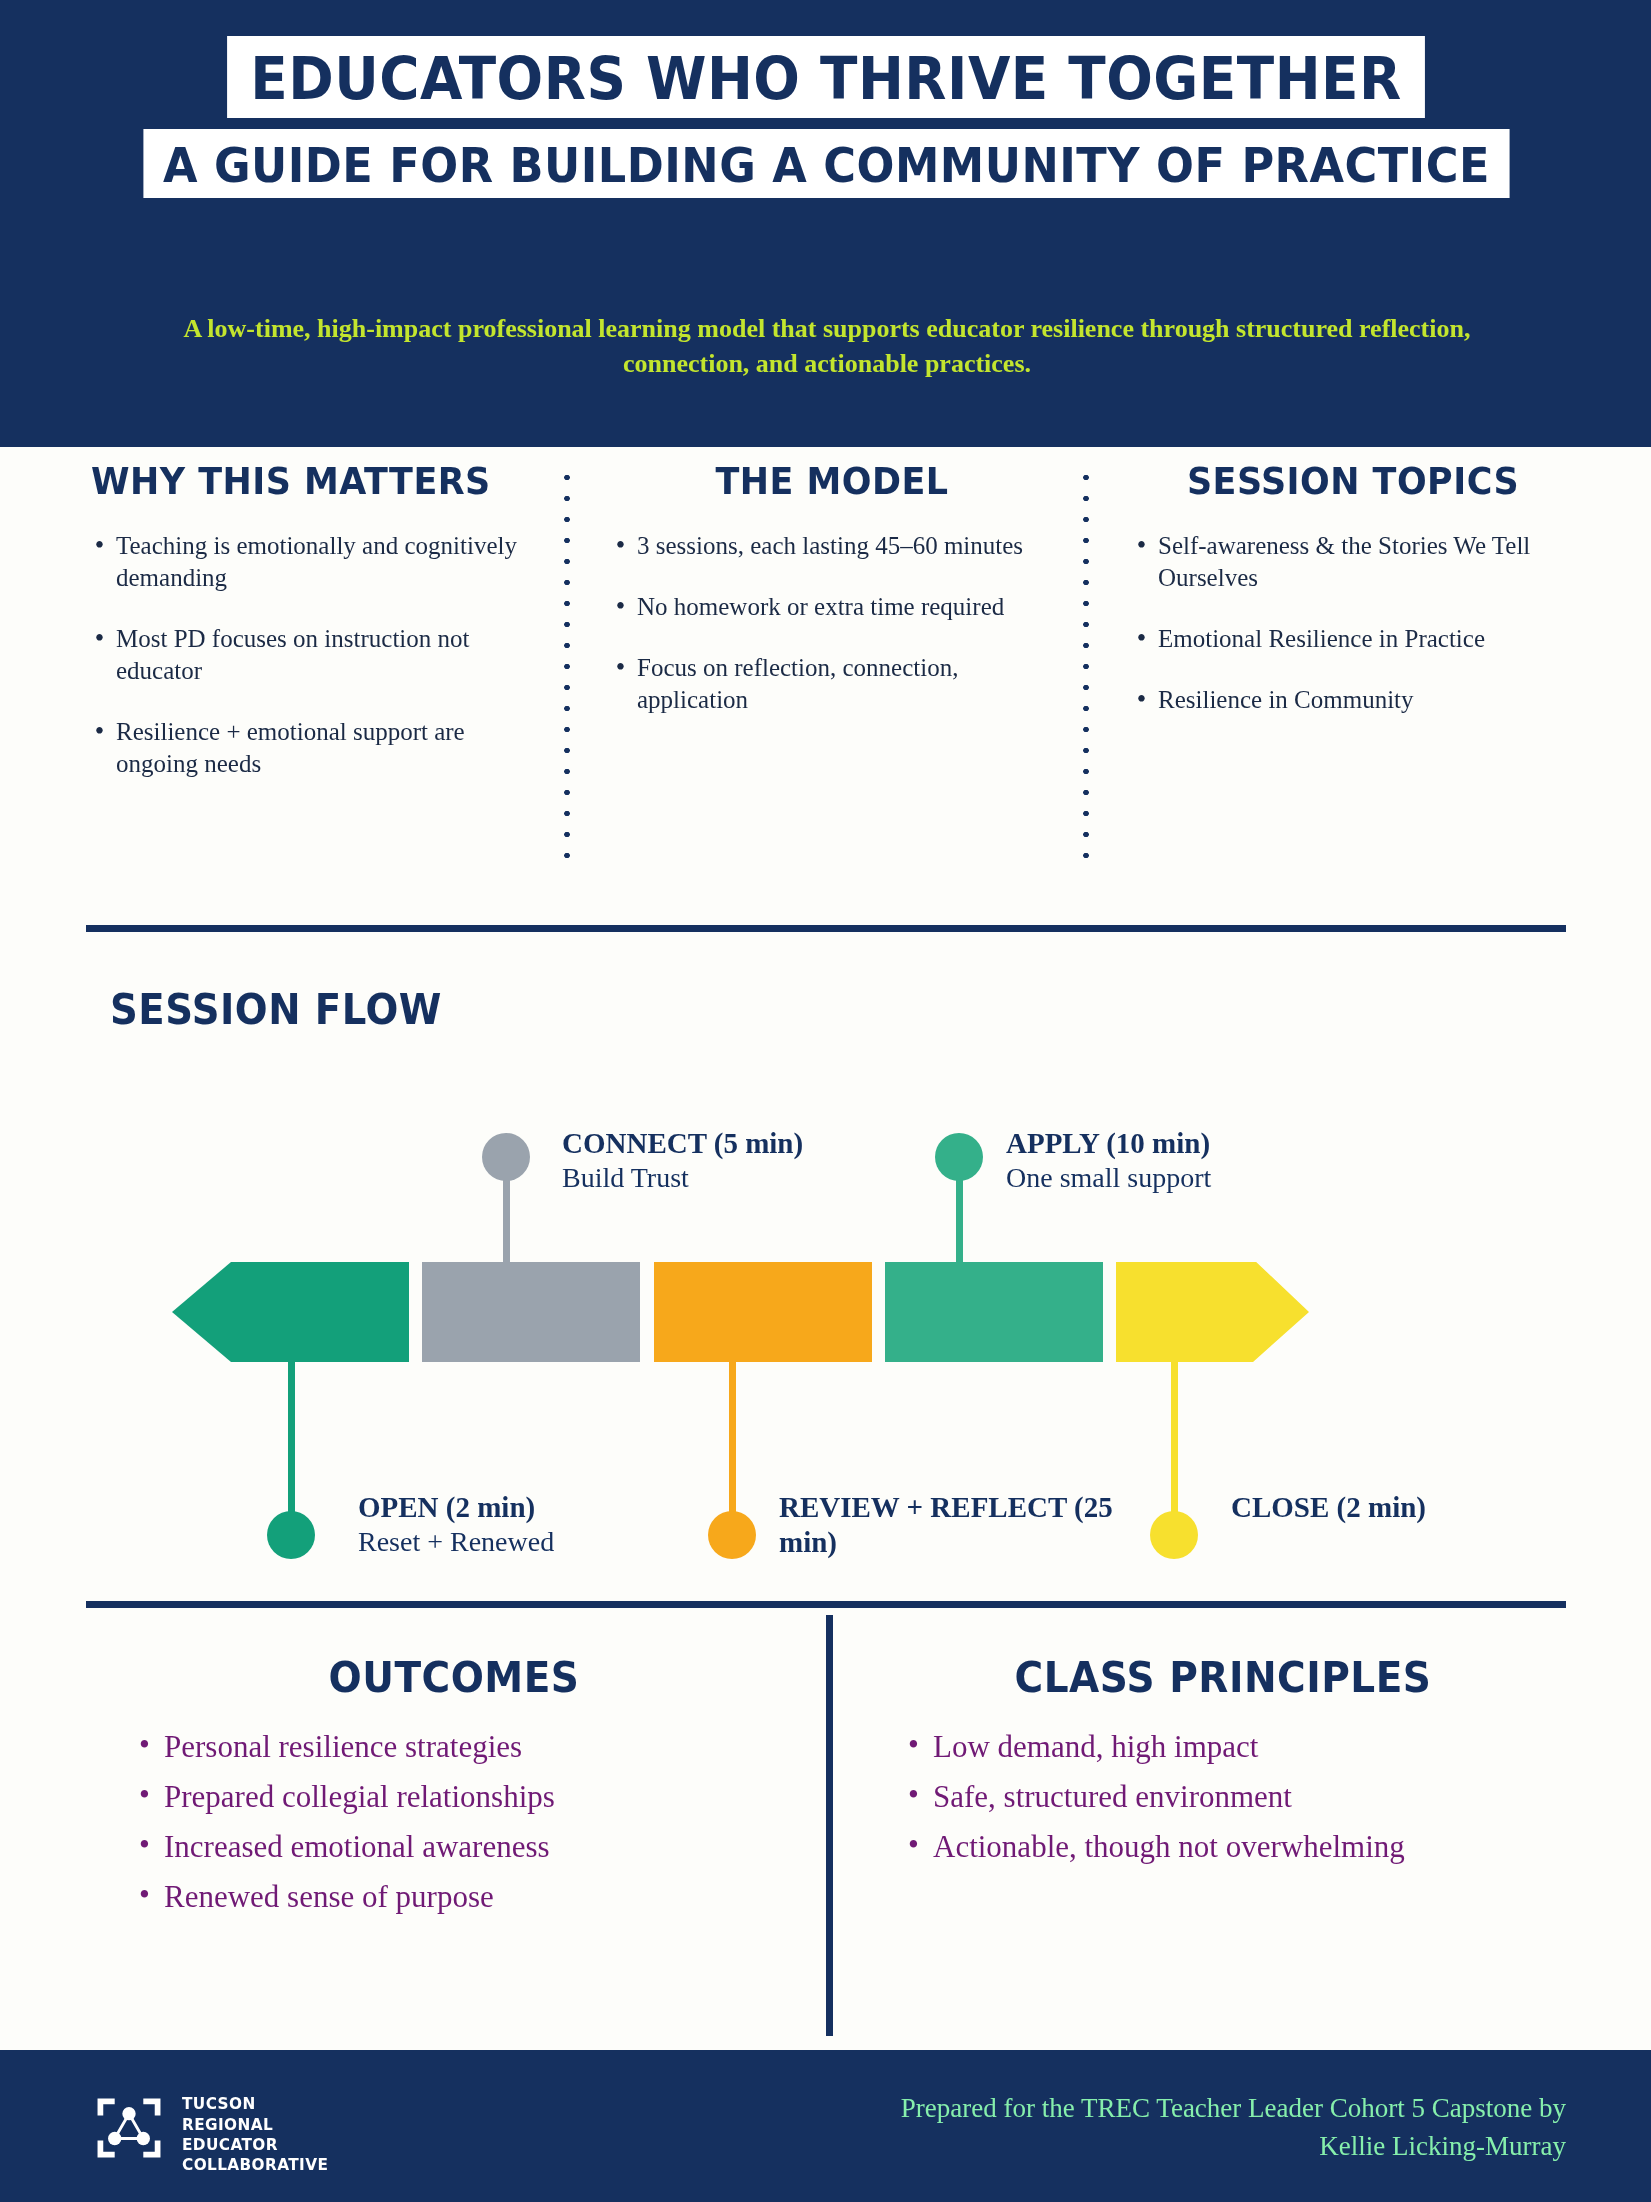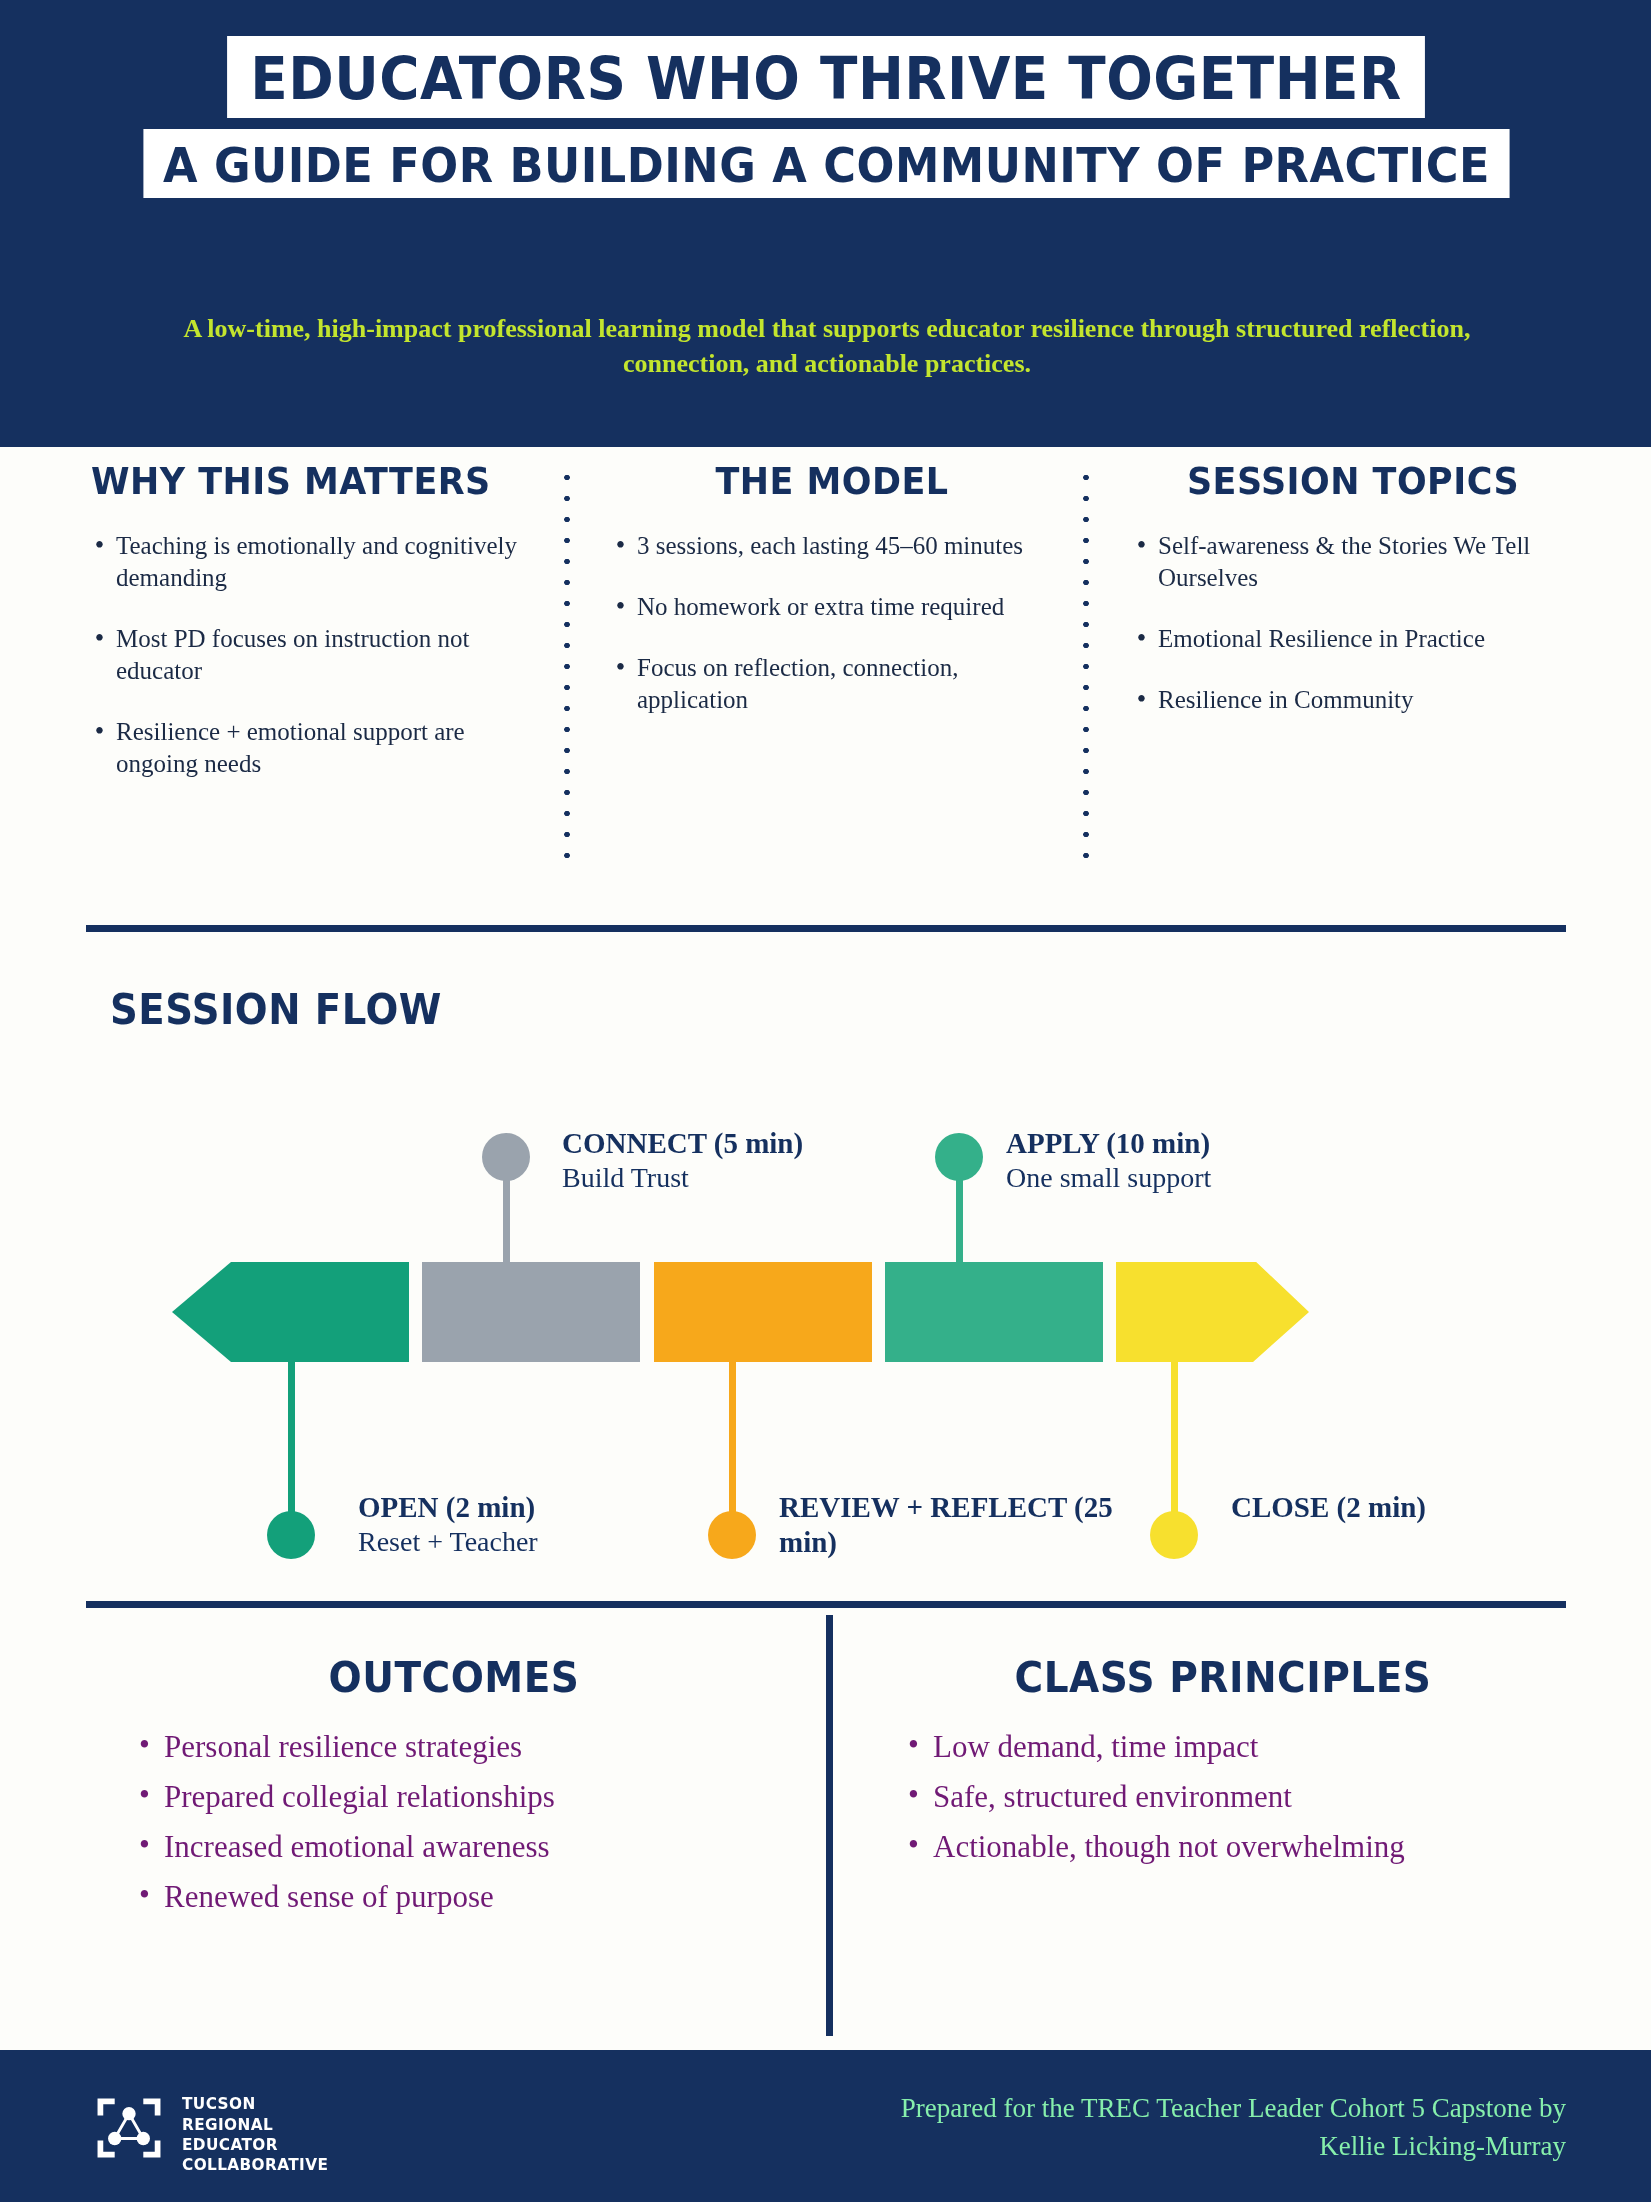--- a/index.html
+++ b/index.html
@@ -318,21 +318,21 @@
     <div class="marker-dot" style="left:935px; top:148px; background:#34b08a;"></div>
     <div class="marker-label" style="left:1006px; top:141px; width:325px;">
       <span class="ml-title">APPLY (10 min)</span><br>
       <span class="ml-sub">One small support</span>
     </div>
 
     <div class="marker-line" style="left:288px; top:375px; height:167px; background:#13a07a;"></div>
     <div class="marker-dot" style="left:267px; top:526px; background:#13a07a;"></div>
     <div class="marker-label" style="left:358px; top:505px; width:315px;">
       <span class="ml-title">OPEN (2 min)</span><br>
-      <span class="ml-sub">Reset + Teacher</span>
+      <span class="ml-sub">Reset + Renewed</span>
     </div>
 
     <div class="marker-line" style="left:729px; top:375px; height:167px; background:#f7a81b;"></div>
     <div class="marker-dot" style="left:708px; top:526px; background:#f7a81b;"></div>
     <div class="marker-label" style="left:779px; top:505px; width:354px;">
       <span class="ml-title">REVIEW + REFLECT (25 min)</span>
     </div>
 
     <div class="marker-line" style="left:1171px; top:375px; height:167px; background:#f7e02e;"></div>
     <div class="marker-dot" style="left:1150px; top:526px; background:#f7e02e;"></div>
@@ -352,21 +352,21 @@
         <li>Personal resilience strategies</li>
         <li>Prepared collegial relationships</li>
         <li>Increased emotional awareness</li>
         <li>Renewed sense of purpose</li>
       </ul>
     </div>
 
     <div class="panel panel-right">
       <div class="panel-head">CLASS PRINCIPLES</div>
       <ul>
-        <li>Low demand, time impact</li>
+        <li>Low demand, high impact</li>
         <li>Safe, structured environment</li>
         <li>Actionable, though not overwhelming</li>
       </ul>
     </div>
   </div>
 
   <div class="footer">
     <div class="logo">
       <div class="logo-mark">
         <svg viewBox="0 0 86 86" width="82" height="82" aria-hidden="true">

